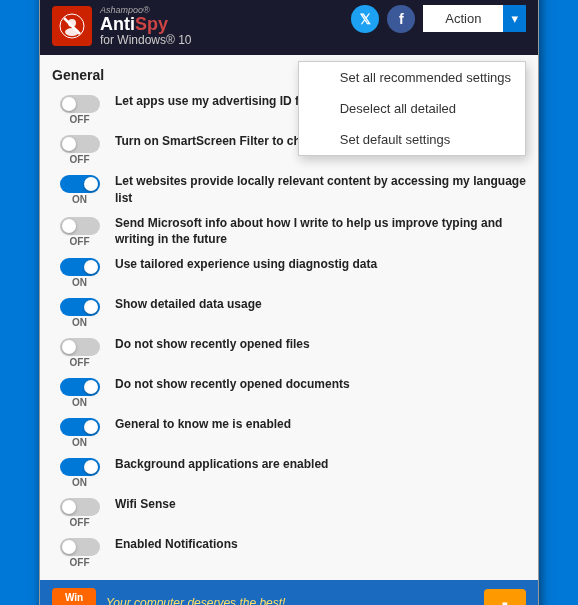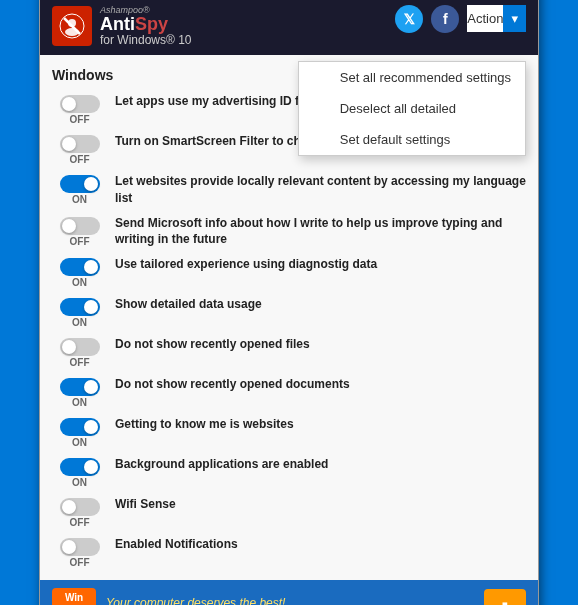--- a/index.html
+++ b/index.html
@@ -110,21 +110,21 @@
       font-weight: bold;
       cursor: pointer;
     }
 
     .social-twitter { background: #1da1f2; }
     .social-facebook { background: #3b5998; }
 
     .action-btn {
       background: white;
       border: none;
-      padding: 6px 0;
+      padding: 6px 22px;
       display: flex;
       align-items: center;
       gap: 6px;
       cursor: pointer;
       font-size: 13px;
       font-weight: 500;
       color: #333;
       position: relative;
     }
 
@@ -349,21 +349,21 @@
         <div class="dropdown-menu">
           <div class="dropdown-item">Set all recommended settings</div>
           <div class="dropdown-item">Deselect all detailed</div>
           <div class="dropdown-item">Set default settings</div>
         </div>
       </div>
     </div>
   </div>
 
   <div class="content">
-    <div class="section-header">Windows</div>
+    <div class="section-header">General</div>
     <div id="settings-list">
 
     <div class="setting-row">
           <div class="toggle-container">
             <div class="toggle off"></div>
             <div class="toggle-label">OFF</div>
           </div>
           <div class="setting-text">Let apps use my advertising ID for experiences across apps</div>
         </div>
         <div class="setting-row">
@@ -413,21 +413,21 @@
             <div class="toggle on"></div>
             <div class="toggle-label">ON</div>
           </div>
           <div class="setting-text">Do not show recently opened documents</div>
         </div>
         <div class="setting-row">
           <div class="toggle-container">
             <div class="toggle on"></div>
             <div class="toggle-label">ON</div>
           </div>
-          <div class="setting-text">Getting to know me is websites</div>
+          <div class="setting-text">General to know me is enabled</div>
         </div>
         <div class="setting-row">
           <div class="toggle-container">
             <div class="toggle on"></div>
             <div class="toggle-label">ON</div>
           </div>
           <div class="setting-text">Background applications are enabled</div>
         </div>
         <div class="setting-row">
           <div class="toggle-container">

